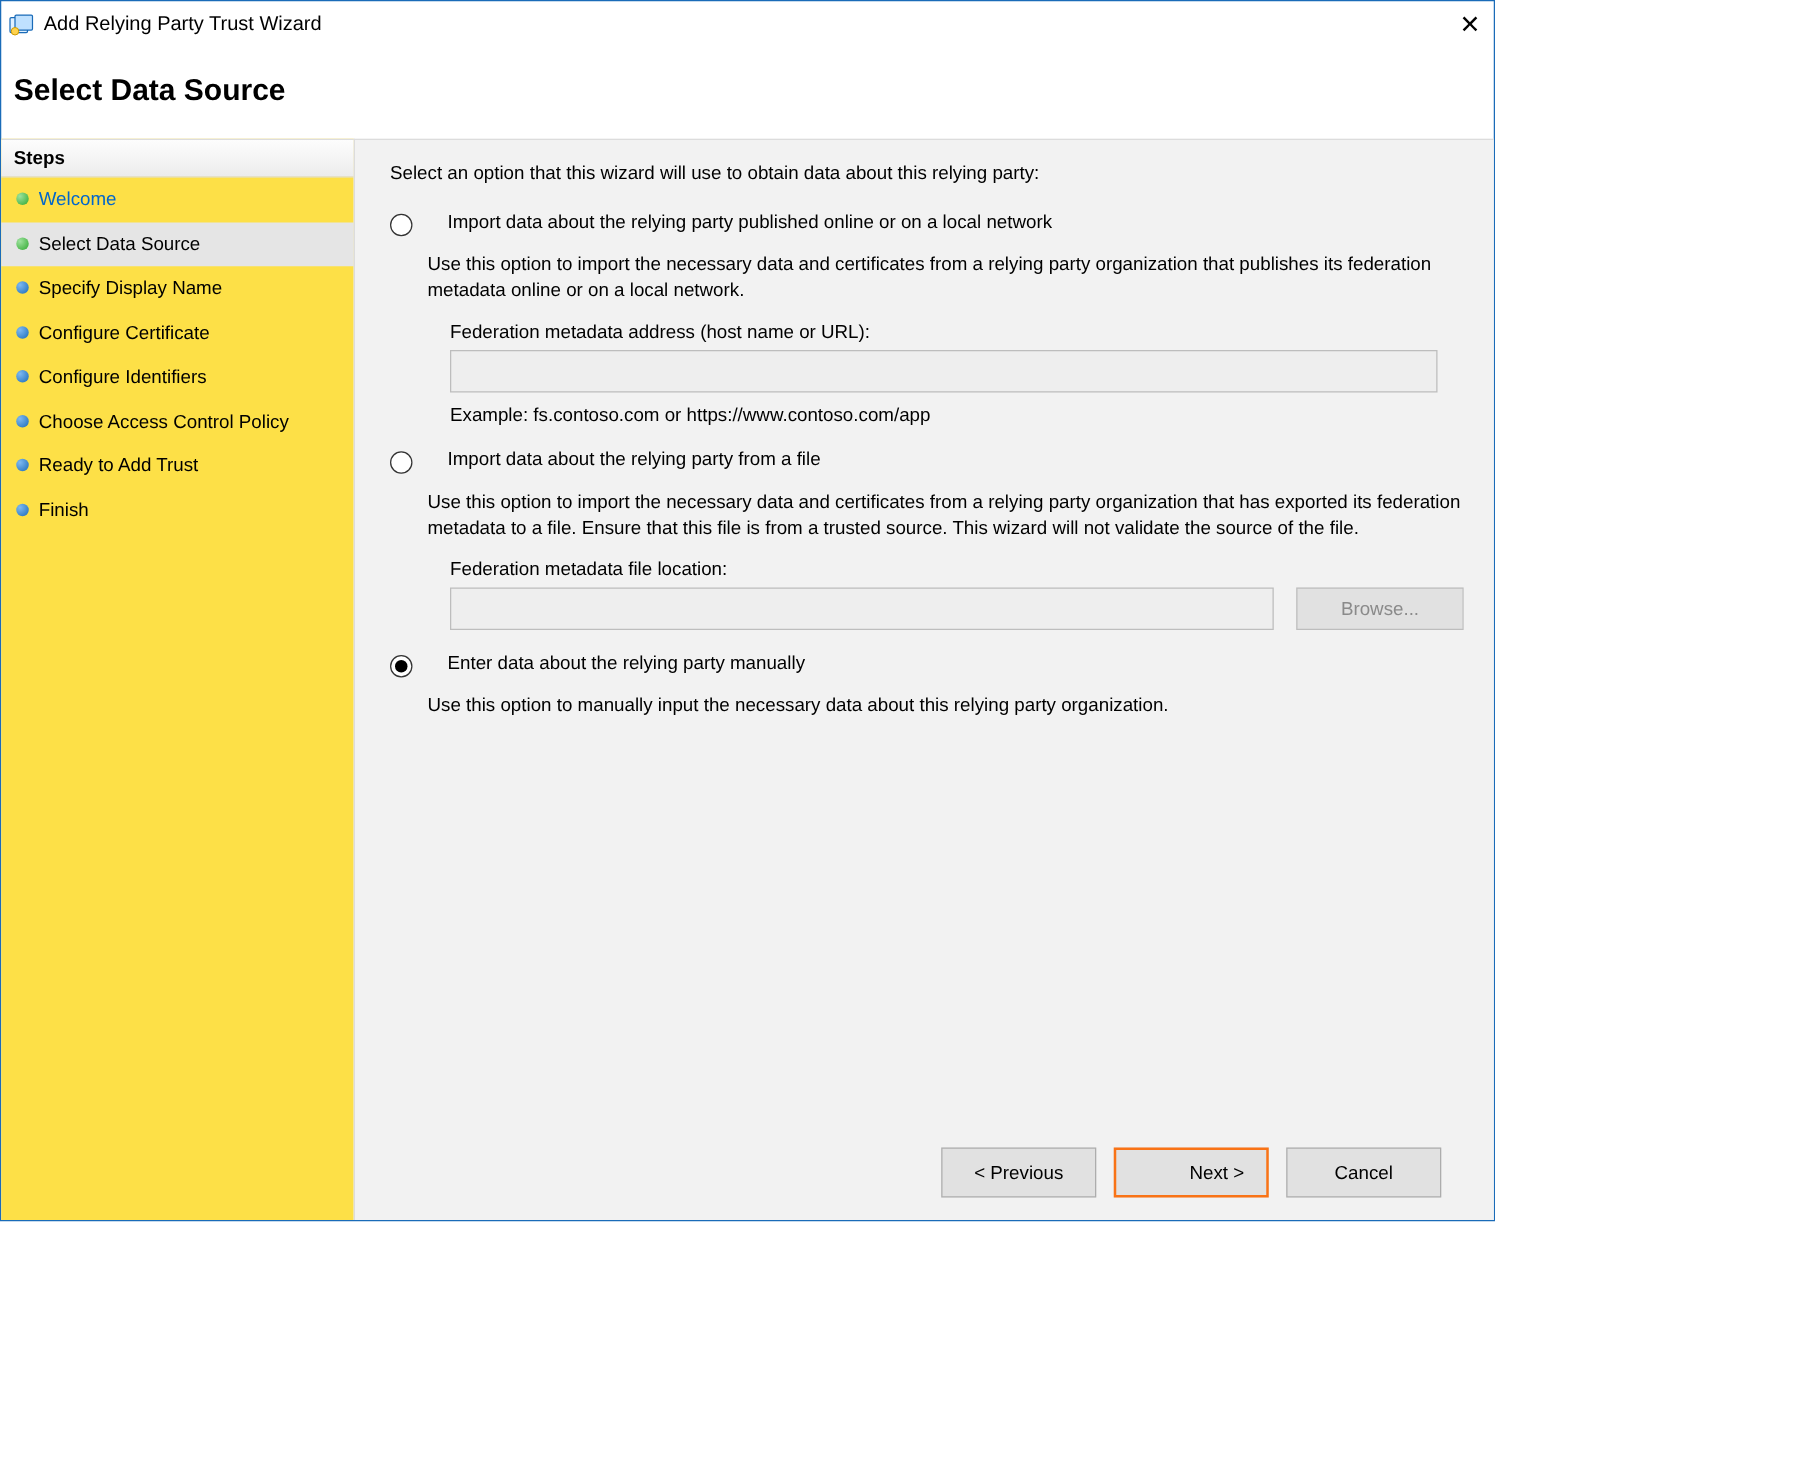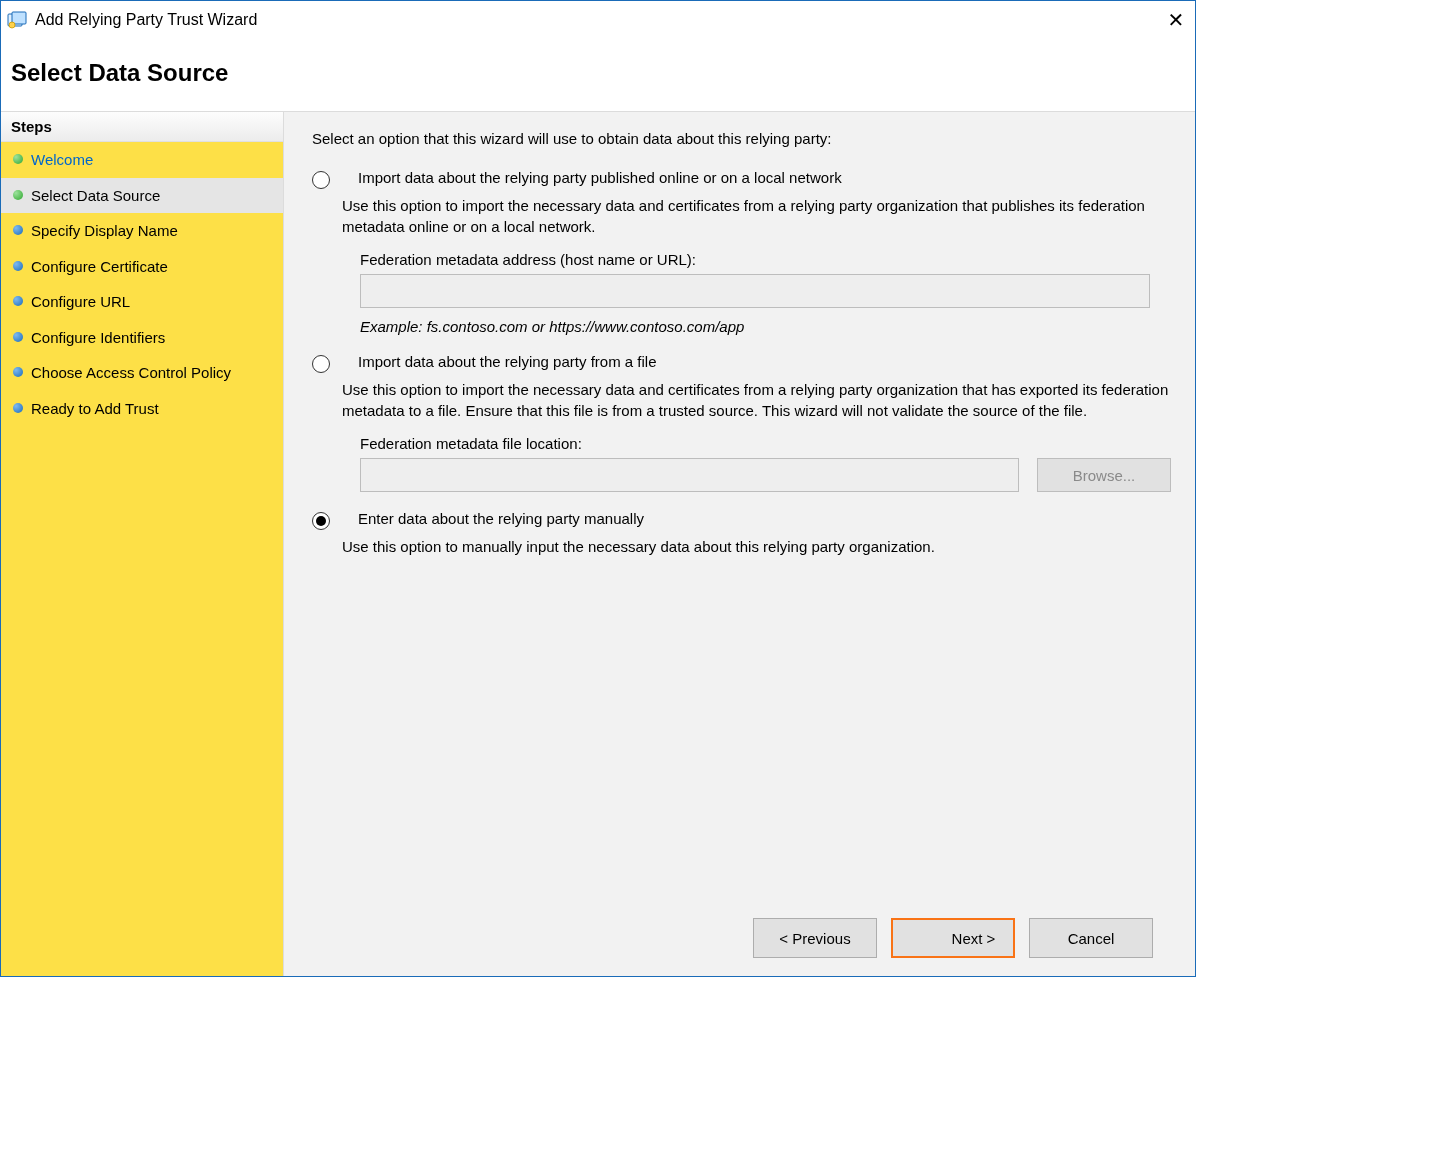--- a/index.html
+++ b/index.html
@@ -129,21 +129,21 @@
       width: 10px; height: 10px;
       background: #000;
       border-radius: 50%;
       position: absolute;
       left: 50%; top: 50%;
       transform: translate(-50%,-50%);
     }
     .option-label { font-size: 15px; }
     .option-desc {
       margin-left: 30px;
-      margin-top: 0;
+      margin-top: 12px;
       margin-bottom: 14px;
       font-size: 15px;
       line-height: 1.4;
     }
     .sub-block {
       margin-left: 48px;
       margin-bottom: 18px;
     }
     .sub-label {
       margin-bottom: 6px;
@@ -170,21 +170,20 @@
       width: 134px;
       height: 34px;
       background: #e1e1e1;
       border: 1px solid #bdbdbd;
       color: #8a8a8a;
       font-size: 15px;
     }
     .example {
       margin-top: 10px;
       font-size: 15px;
-      font-style: italic;
     }
     .footer {
       padding: 14px 18px 18px 0;
       display: flex;
       justify-content: flex-end;
       gap: 14px;
     }
     .footer button {
       width: 124px;
       height: 40px;
@@ -230,30 +229,30 @@
         <li class="active dot-green">
           <span>Select Data Source</span>
         </li>
         <li class="dot-blue">
           <span>Specify Display Name</span>
         </li>
         <li class="dot-blue">
           <span>Configure Certificate</span>
         </li>
         <li class="dot-blue">
-          <span>Configure URL</span>
-        </li>
-        <li class="dot-blue">
           <span>Configure Identifiers</span>
         </li>
         <li class="dot-blue">
           <span>Choose Access Control Policy</span>
         </li>
         <li class="dot-blue">
           <span>Ready to Add Trust</span>
+        </li>
+        <li class="dot-blue">
+          <span>Finish</span>
         </li>
       </ul>
     </nav>
 
     <div class="main">
       <div class="content">
 
         <p class="intro">Select an option that this wizard will use to obtain data about this relying party:</p>
 
         <div class="option-row">

